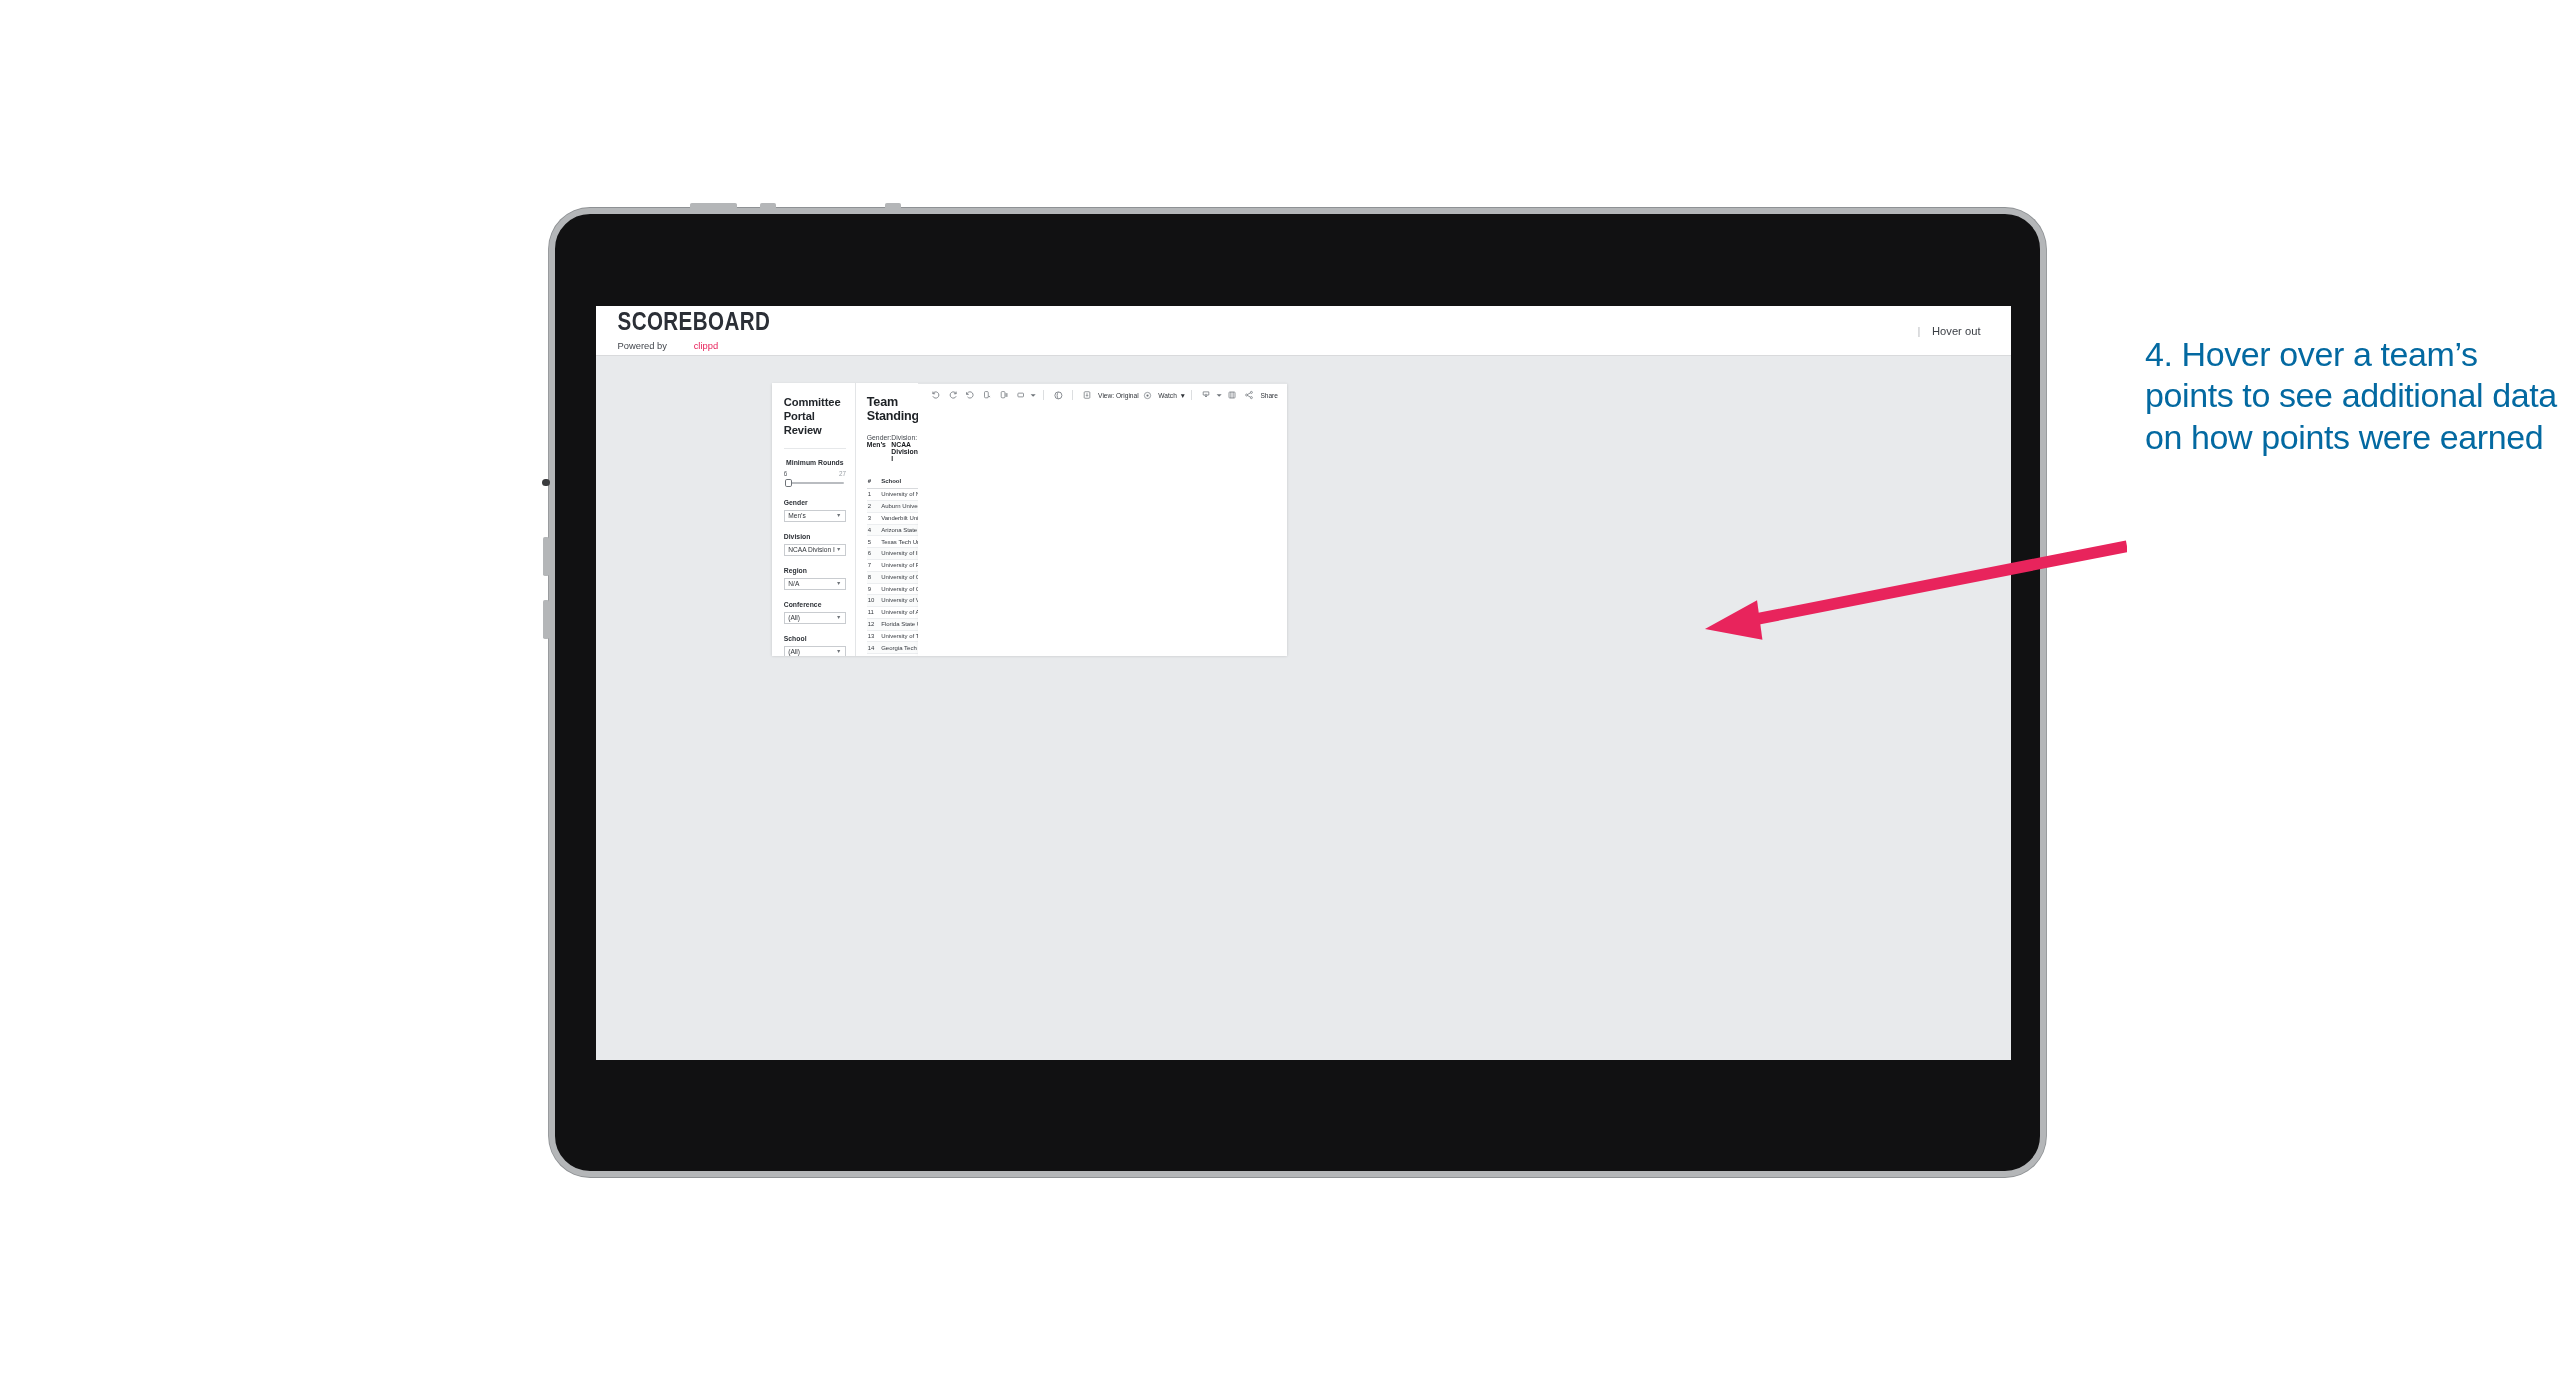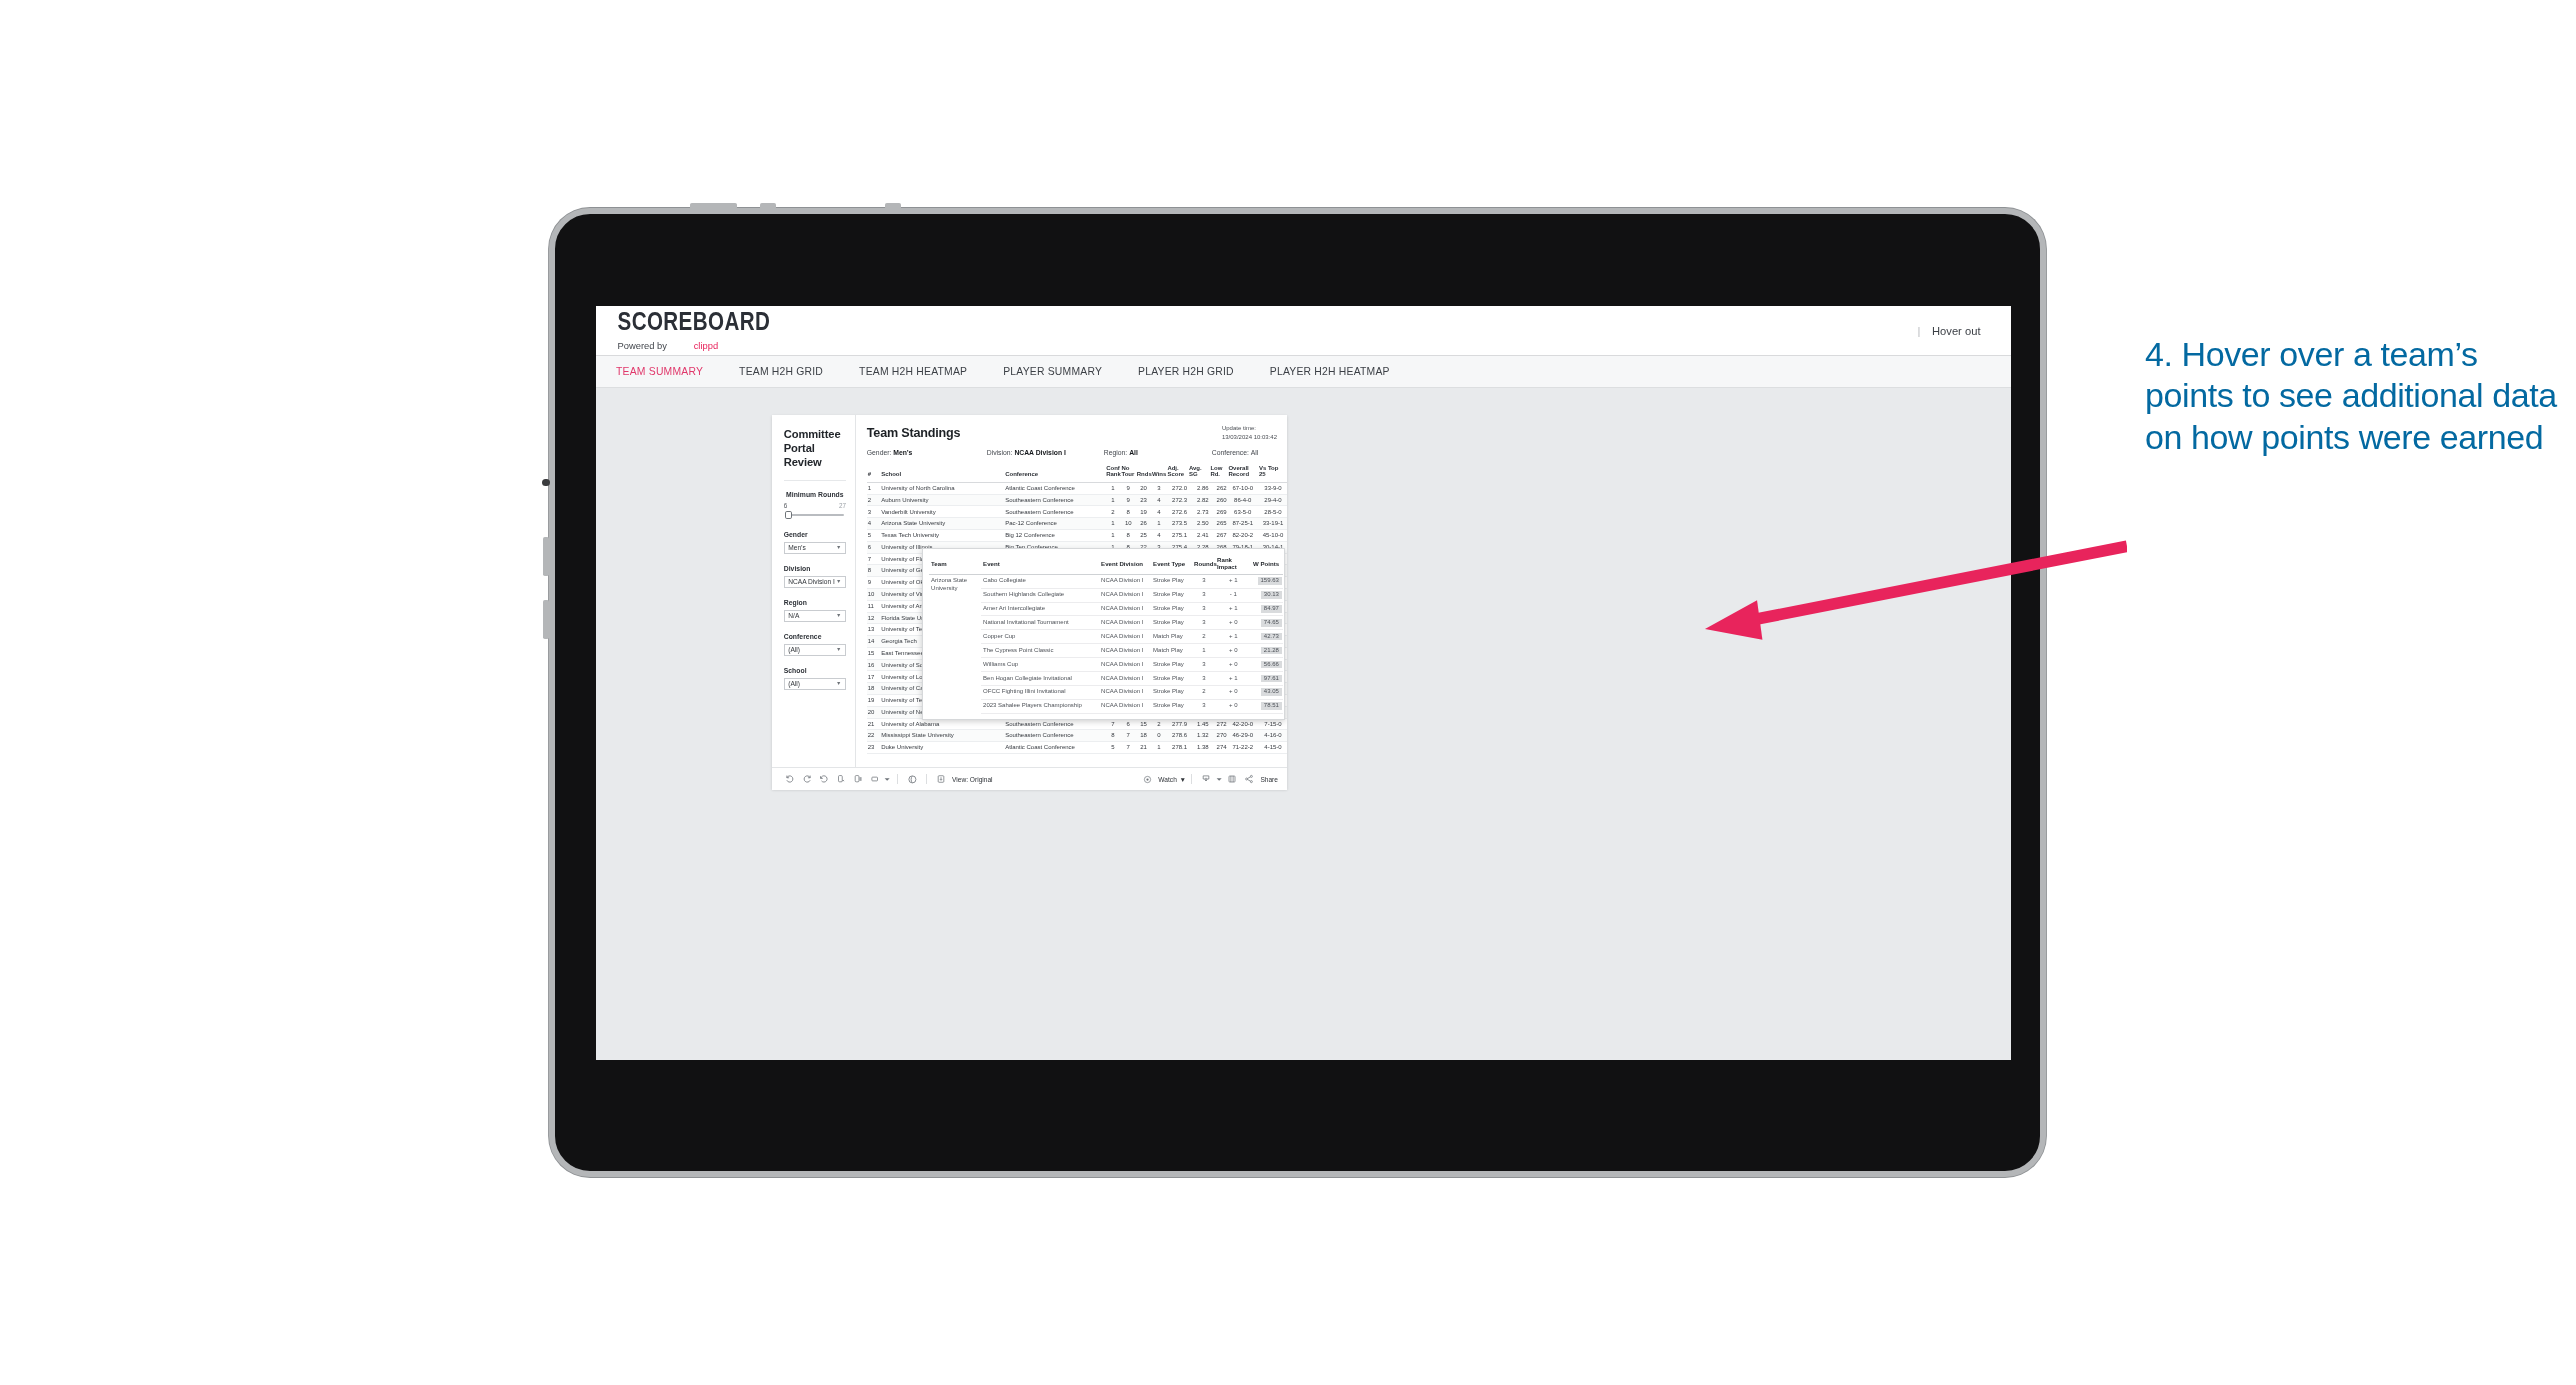--- a/index.html
+++ b/index.html
@@ -82,24 +82,24 @@
     padding: 0 18px; letter-spacing:0.2px;
   }
   .subnav a:first-child { padding-left:0; }
   .subnav a.active { color:#e0376a; }
 
   
   .workspace { position:relative; height: calc(754px - 50px - 32px); background:#e8eaec; }
 
   .viz {
     position:absolute; left: 176px; top: 27px;
-    width: 515px; height: 375px;
+    width: 515px; height: 273px;
     background:#ffffff;
     box-shadow: 0 0.9px 2.7px rgba(0,0,0,.16);
-    display:flex; flex-direction:column;
+    display:flex; flex-direction:row;
   }
   .viz-body { flex:1; display:flex; overflow:hidden; }
 
   
   .side {
     width: 84px; border-right:0.9px solid #e3e5e7; padding: 11.7px 9px 0 11.7px;
     background:#fff;
   }
   .side-title {
     font-size: 11.2px; font-weight:700; color:#22262b; line-height:1.25; letter-spacing:-0.1px;
@@ -215,28 +215,20 @@
         <div class="logo-wrap">
           <div class="logo-word">SCOREBOARD</div>
           <div class="logo-sub"><span>Powered by </span><b>clippd</b></div>
         </div>
         <div class="topright">
           <span class="bar">|</span>
           <a href="#" style="color:#3b3f45;text-decoration:none;">Hover out</a>
         </div>
       </div>
 
-      <div class="subnav">
-        <a href="#" class="active">TEAM SUMMARY</a>
-        <a href="#">TEAM H2H GRID</a>
-        <a href="#">TEAM H2H HEATMAP</a>
-        <a href="#">PLAYER SUMMARY</a>
-        <a href="#">PLAYER H2H GRID</a>
-        <a href="#">PLAYER H2H HEATMAP</a>
-      </div>
 
       <div class="workspace">
 
         <div class="viz">
           <div class="viz-body">
 
             <aside class="side">
               <div class="side-title">Committee Portal Review</div>
               <div class="side-rule"></div>
 

